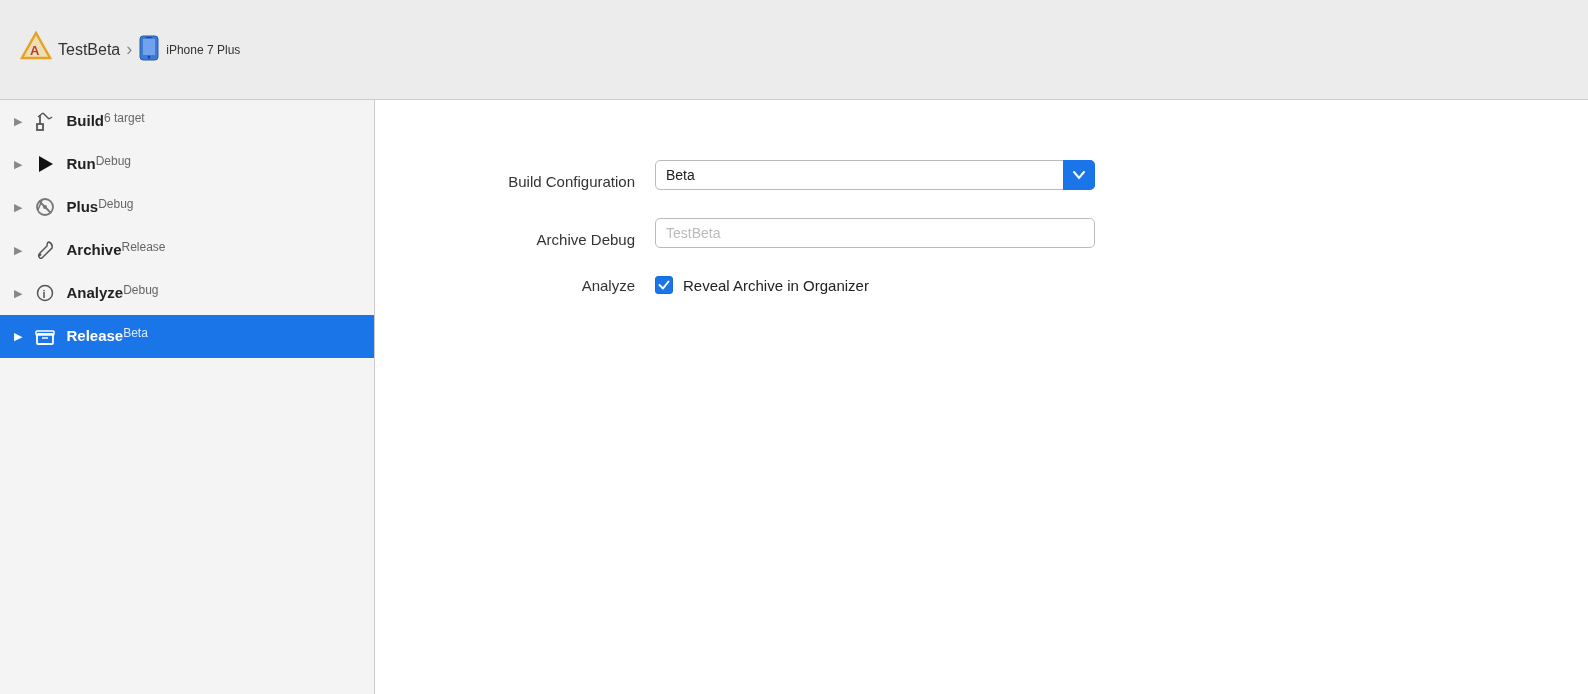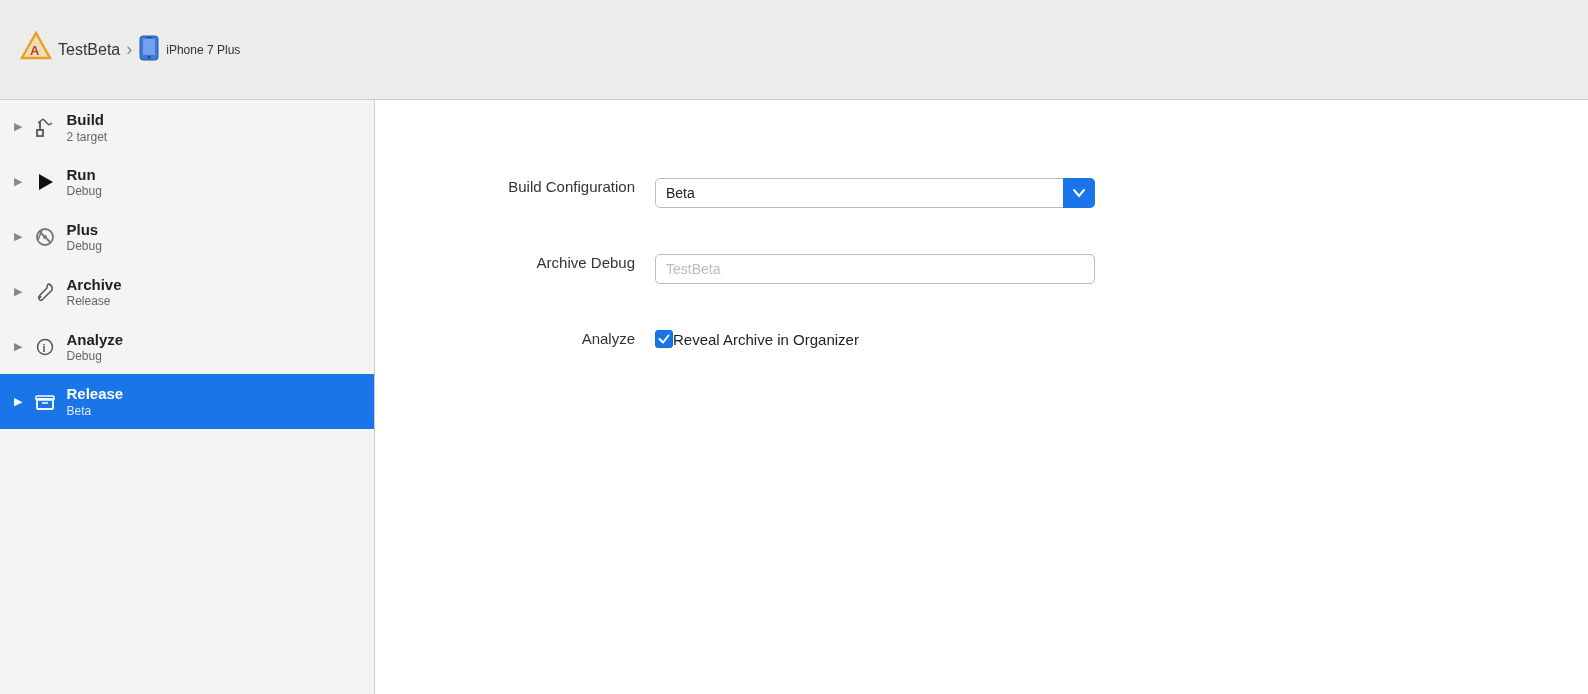--- a/index.html
+++ b/index.html
@@ -71,21 +71,21 @@
     .sidebar-item .item-icon {
       width: 22px;
       height: 22px;
       display: flex;
       align-items: center;
       justify-content: center;
       flex-shrink: 0;
     }
     .sidebar-item .item-text {
       display: flex;
-      flex-direction: column;
+      flex-direction: row;
     }
     .sidebar-item .item-title {
       font-size: 15px;
       font-weight: 600;
       color: #222;
       line-height: 1.3;
     }
     .sidebar-item.active .item-title {
       color: #fff;
     }
@@ -109,23 +109,22 @@
 
     .form-section {
       display: flex;
       flex-direction: column;
       gap: 28px;
       margin-top: 20px;
     }
 
     .form-row {
       display: flex;
-      align-items: flex-start;
+      align-items: flex-end;
       gap: 20px;
-      margin-top: 18px;
     }
 
     .form-label {
       font-size: 15px;
       font-weight: 500;
       color: #333;
       text-align: right;
       width: 200px;
       flex-shrink: 0;
     }
@@ -184,20 +183,21 @@
       outline: none;
       background: #fff;
     }
     .form-input::placeholder {
       color: #bbb;
     }
 
     .checkbox-row {
       display: flex;
       align-items: center;
+      gap: 10px;
     }
 
     .checkbox-custom {
       width: 18px;
       height: 18px;
       background: #1a75e8;
       border-radius: 3px;
       border: 1px solid #1a6ed0;
       display: flex;
       align-items: center;
@@ -256,21 +256,21 @@
         <svg width="20" height="20" viewBox="0 0 20 20">
           <rect x="2" y="13" width="6" height="6" fill="none" stroke="#555" stroke-width="1.8"></rect>
           <line x1="5" y1="13" x2="5" y2="4" stroke="#555" stroke-width="1.8"></line>
           <line x1="3" y1="6" x2="8" y2="2" stroke="#555" stroke-width="1.5"></line>
           <line x1="8" y1="2" x2="14" y2="8" stroke="#555" stroke-width="1.5"></line>
           <line x1="14" y1="8" x2="17" y2="6" stroke="#555" stroke-width="1.5"></line>
         </svg>
       </span>
       <div class="item-text">
         <span class="item-title">Build</span>
-        <span class="item-subtitle">2 target</span>
+        <span class="item-subtitle">6 target</span>
       </div>
     </div>
 
     <div class="sidebar-item">
       <span class="expand-arrow">▶</span>
       <span class="item-icon">
         <svg width="20" height="20" viewBox="0 0 20 20">
           <polygon points="4,2 18,10 4,18" fill="#111"></polygon>
         </svg>
       </span>

